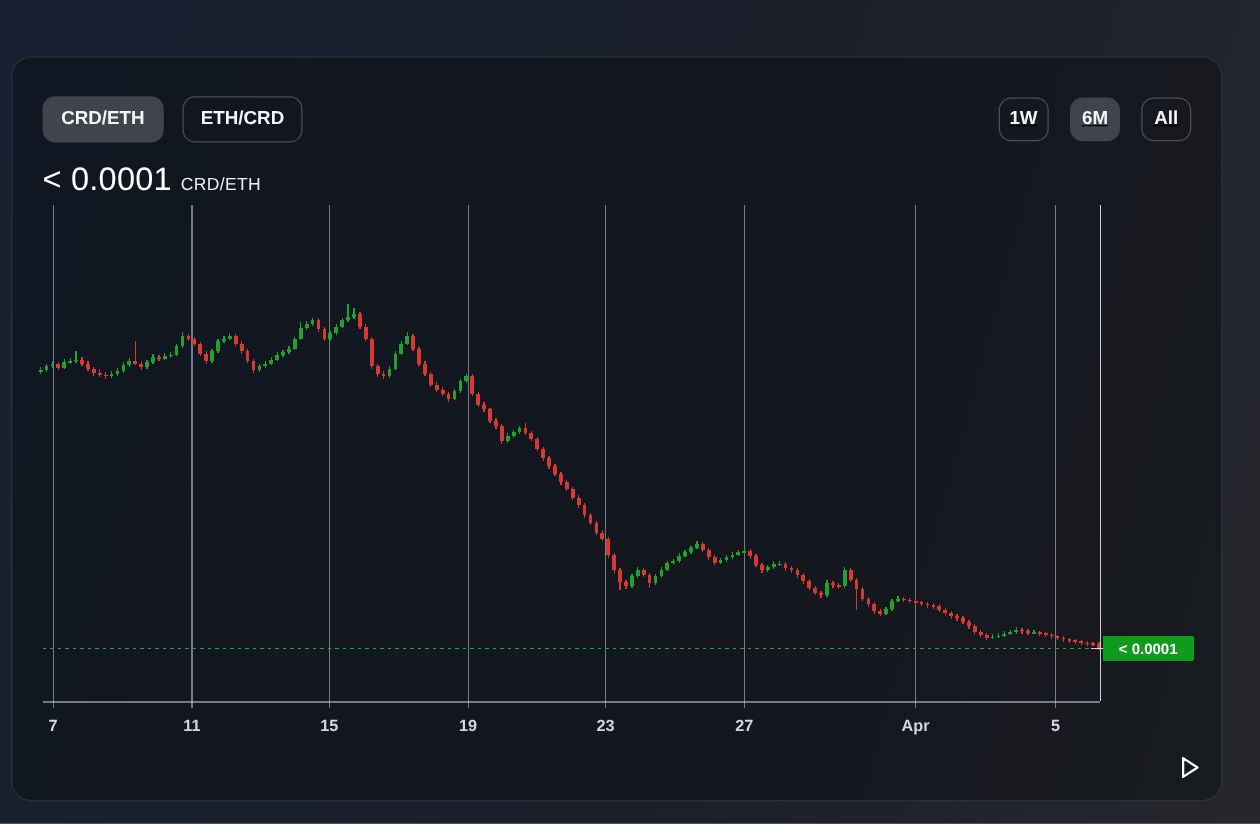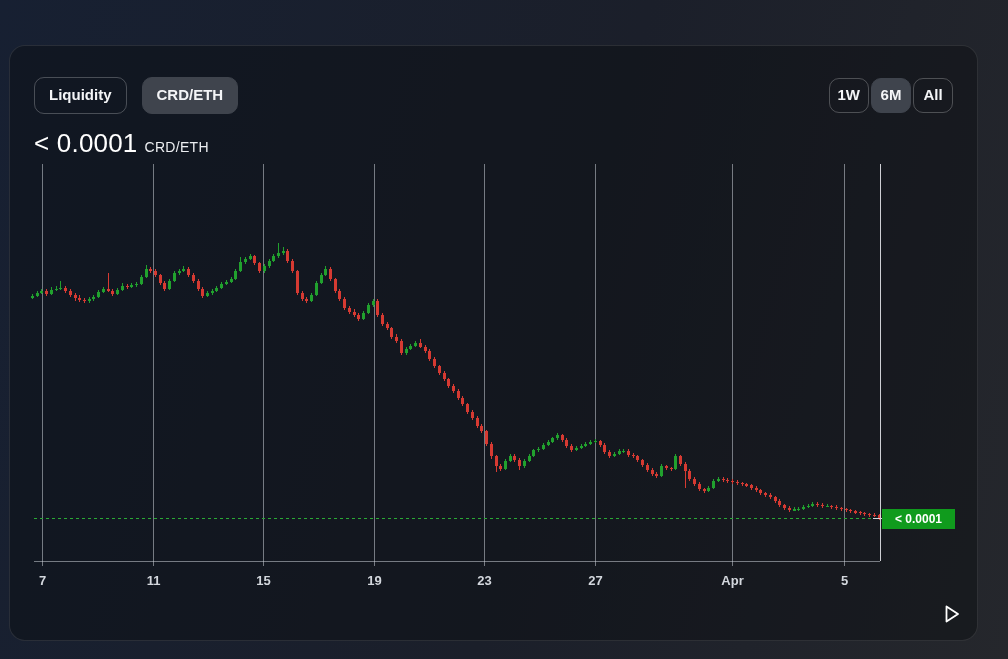--- a/index.html
+++ b/index.html
@@ -13,21 +13,21 @@
     position:absolute; left:9px; top:45px; width:969px; height:596px;
     background:rgba(10,11,15,0.42);
     border:1px solid rgba(255,255,255,0.10);
     border-radius:16px;
   }
   .toolbar {
     position:absolute; left:24px; right:24px; top:31px;
     display:flex; justify-content:space-between; align-items:center;
   }
   .btn-group { display:flex; gap:15px; }
-  .btn-group.right { gap:2px; }
+  .btn-group.right { gap:17px;text-decoration:underline; }
   .chip {
     font-family:"Liberation Sans", sans-serif;
     font-size:15px; font-weight:700; color:#f4f5f7;
     background:transparent; border:1px solid rgba(255,255,255,0.24);
     border-radius:10px; padding:8px 14px; cursor:pointer; line-height:1.25;
   }
   .chip.small { padding:7px 8px; min-width:40px; text-align:center; }
   .chip.selected { background:#3f444d; border-color:#3f444d; }
   .price-header {
     position:absolute; left:24px; top:82px;
@@ -434,22 +434,22 @@
       <text x="722.5" y="539" fill="#d3d7dd" font-size="13" font-weight="700" font-family="&quot;Liberation Sans&quot;, sans-serif" text-anchor="middle">Apr</text>
       <line x1="834.5" y1="515" x2="834.5" y2="520" stroke="rgba(200,205,213,0.55)" stroke-width="1"></line>
       <text x="834.5" y="539" fill="#d3d7dd" font-size="13" font-weight="600" font-family="&quot;Liberation Sans&quot;, sans-serif" text-anchor="middle">5</text>
       <line x1="863" y1="472.918" x2="872" y2="472.918" stroke="#d4d8de" stroke-width="1"></line>
       <rect x="872" y="462.918" width="73" height="20" rx="1.5" fill="#109b1d"></rect>
       <text x="908.5" y="477.418" fill="#ffffff" font-size="12" font-weight="700" font-family="&quot;Liberation Sans&quot;, sans-serif" text-anchor="middle">&lt; 0.0001</text>
     </svg>
 
   <div class="toolbar">
     <div class="btn-group" id="series-buttons">
-        <button class="chip">Liquidity</button>
         <button class="chip selected">CRD/ETH</button>
+        <button class="chip">ETH/CRD</button>
       </div>
     <div class="btn-group right" id="range-buttons">
         <button class="chip small">1W</button>
         <button class="chip small selected">6M</button>
         <button class="chip small">All</button>
       </div>
   </div>
 
   <div class="price-header">
     <span class="price-value">&lt; 0.0001</span>

